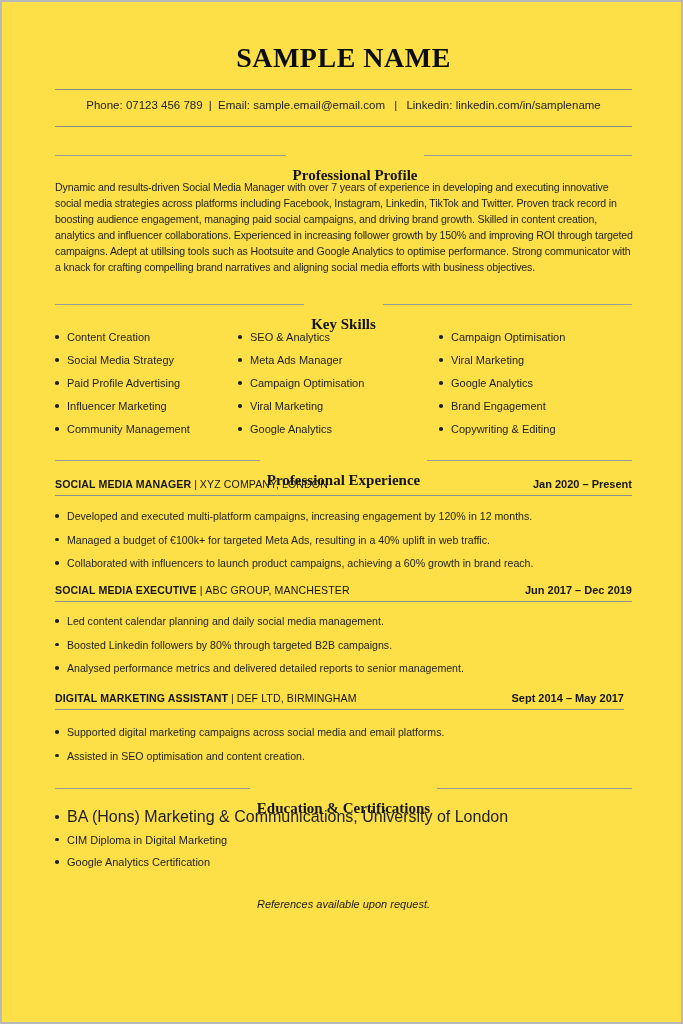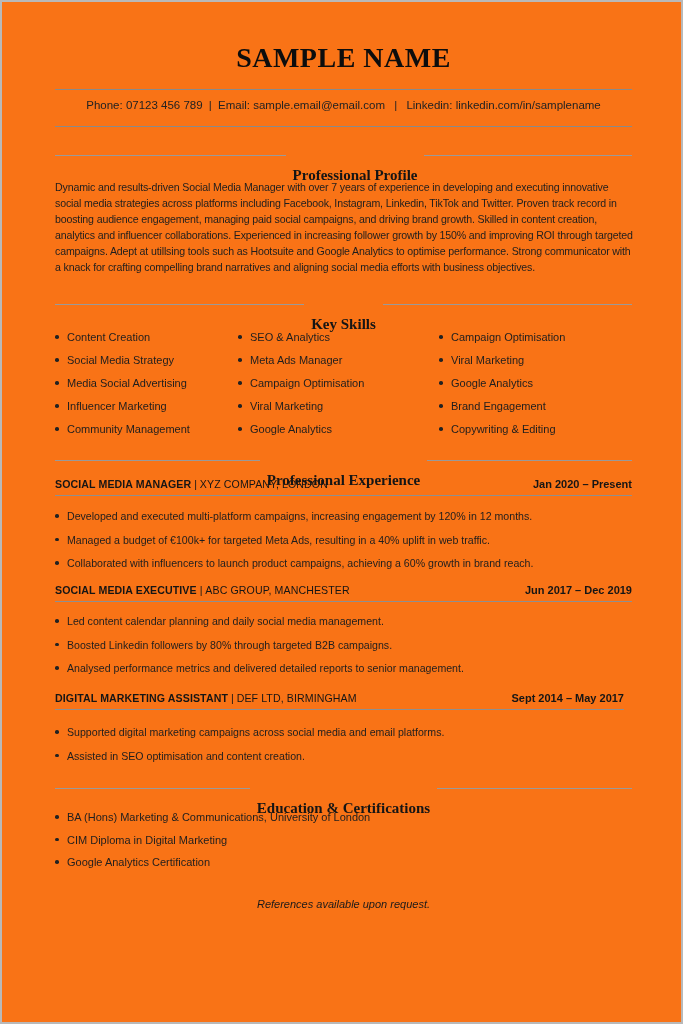--- a/index.html
+++ b/index.html
@@ -5,21 +5,21 @@
   * { box-sizing: border-box; margin: 0; padding: 0; }
   html, body { width: 683px; height: 1024px; background: #ffffff; overflow: hidden; }
   body {
     position: relative;
     font-family: "Liberation Sans", sans-serif;
     color: #1a1a1a;
   }
   .page-frame {
     position: absolute; left: 0; top: 0; width: 683px; height: 1024px;
     border: 2px solid #b9b9b9;
-    background: #f97316;
+    background: #fde047;
     padding-left: 21px;
   }
   .name {
     position: absolute; left: 0; width: 683px; top: 40px;
     text-align: center;
     font-family: "Liberation Serif", serif;
     font-weight: bold;
     font-size: 28px;
     letter-spacing: 0.5px;
     color: #0d0d0d;
@@ -119,21 +119,21 @@
   <p class="profile">Dynamic and results-driven Social Media Manager with over 7 years of experience in developing and executing innovative social media strategies across platforms including Facebook, Instagram, Linkedin, TikTok and Twitter. Proven track record in boosting audience engagement, managing paid social campaigns, and driving brand growth. Skilled in content creation, analytics and influencer collaborations. Experienced in increasing follower growth by 150% and improving ROI through targeted campaigns. Adept at utillsing tools such as Hootsuite and Google Analytics to optimise performance. Strong communicator with a knack for crafting compelling brand narratives and aligning social media efforts with business objectives.</p>
 
   <div class="section-title" style="top:292px;">
     <span class="line"></span>
     <span class="label">Key Skills</span>
     <span class="line"></span>
   </div>
   <ul class="skills-col" style="left:53px;">
     <li>Content Creation</li>
     <li>Social Media Strategy</li>
-    <li>Media Social Advertising</li>
+    <li>Paid Profile Advertising</li>
     <li>Influencer Marketing</li>
     <li>Community Management</li>
   </ul>
   <ul class="skills-col" style="left:236px;">
     <li>SEO &amp; Analytics</li>
     <li>Meta Ads Manager</li>
     <li>Campaign Optimisation</li>
     <li>Viral Marketing</li>
     <li>Google Analytics</li>
   </ul>
@@ -185,19 +185,19 @@
     <li>Supported digital marketing campaigns across social media and email platforms.</li>
     <li>Assisted in SEO optimisation and content creation.</li>
   </ul>
 
   <div class="section-title" style="top:776px;">
     <span class="line"></span>
     <span class="label">Education &amp; Certifications</span>
     <span class="line"></span>
   </div>
   <ul class="bullets" style="top:806px;">
-    <li style="font-size:11px; height:22.5px;">BA (Hons) Marketing &amp; Communications, University of London</li>
+    <li style="font-size:16px; height:22.5px;">BA (Hons) Marketing &amp; Communications, University of London</li>
     <li style="font-size:11px; height:22.5px;">CIM Diploma in Digital Marketing</li>
     <li style="font-size:11px; height:22.5px;">Google Analytics Certification</li>
   </ul>
 
   <div class="footer-note">References available upon request.</div>
 </div>
 
 </body></html>

